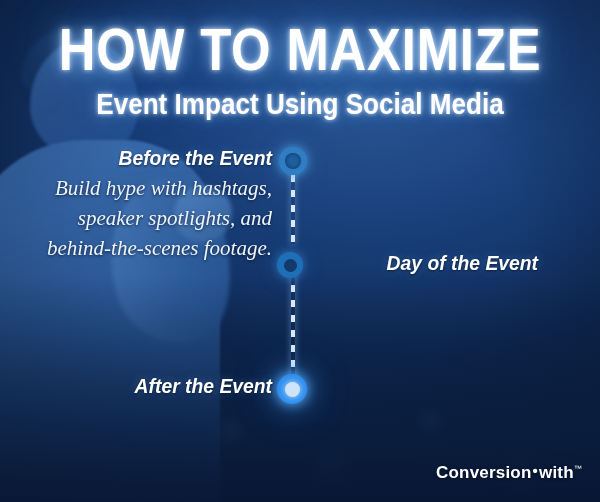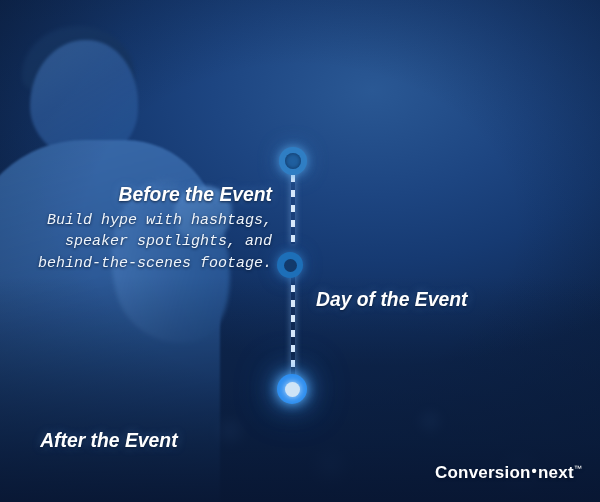--- a/index.html
+++ b/index.html
@@ -205,47 +205,47 @@
       0 0 26px rgba(70,160,255,0.7),
       0 0 46px rgba(50,140,250,0.45);
   }
   .node-3 .inner {
     width: 15px; height: 15px; border-radius: 50%;
     background: #cfe4f6;
     box-shadow: 0 0 7px rgba(225,240,255,0.9);
   }
 
   
-  .step { position: absolute; margin-top: 36px; }
+  .step { position: absolute; }
   .step-heading {
     font-family: "Liberation Sans Narrow", "Liberation Sans", sans-serif;
     font-weight: bold;
     font-style: italic;
     font-size: 21px;
     line-height: 1.1;
     color: #ffffff;
     transform: scaleX(0.92);
     text-shadow: 0 1px 3px rgba(5,20,45,0.85), 0 0 10px rgba(120,180,245,0.35);
     white-space: nowrap;
   }
   .step-body {
-    font-family: Liberation Mono, monospace;
+    font-family: Liberation Serif, serif;
     font-style: italic;
-    font-size: 15px;
+    font-size: 21px;
     line-height: 1.42;
     color: #eef4fb;
     margin-top: 5px;
     text-shadow: 0 1px 3px rgba(5,20,45,0.8);
   }
 
   .step-1 { left: 20px;  top: 146px; width: 252px; text-align: right; }
   .step-1 .step-heading { transform-origin: right center; }
-  .step-2 { left: 316px; top: 251px; width: 250px; text-align: left; }
+  .step-2 { left: 308px; top: 251px; width: 250px; text-align: right; }
   .step-2 .step-heading { transform-origin: left center; }
-  .step-3 { left: 20px;  top: 392px; width: 252px; }
+  .step-3 { left: 20px;  top: 374px; width: 252px; text-align: right; }
   .step-3 .step-heading { transform-origin: right center; }
 
   
   .logo {
     position: absolute;
     right: 18px;
     bottom: 19px;
     font-family: "Liberation Sans", sans-serif;
     font-weight: bold;
     font-size: 17px;
@@ -276,20 +276,24 @@
     <div class="sil-hair"></div>
     <div class="sil-head"></div>
     <div class="sil-body"></div>
     <div class="sil-arm"></div>
     <div class="sil-hand"></div>
   </div>
   <div class="crowd"></div>
   <div class="bg-vignette"></div>
   <div class="bg-bottom-shade"></div>
 
+  <div class="header">
+    <div class="title">HOW TO MAXIMIZE</div>
+    <div class="subtitle">Event Impact Using Social Media</div>
+  </div>
 
   <div class="timeline-axis">
     <div class="dash-seg seg1"></div>
     <div class="dash-seg seg2"></div>
   </div>
 
   <div class="node node-1">
     <div class="inner"></div>
   </div>
   <div class="node node-2">
@@ -305,15 +309,15 @@
   </div>
 
   <div class="step step-2">
     <div class="step-heading">Day of the Event</div>
   </div>
 
   <div class="step step-3">
     <div class="step-heading">After the Event</div>
   </div>
 
-  <div class="logo"><span>Conversion</span><span class="dot-sep">•</span><span>next</span><span class="tm">™</span></div>
+  <div class="logo"><span>Conversion</span><span class="dot-sep">•</span><span>with</span><span class="tm">™</span></div>
 
 </div>
 
 </body></html>

